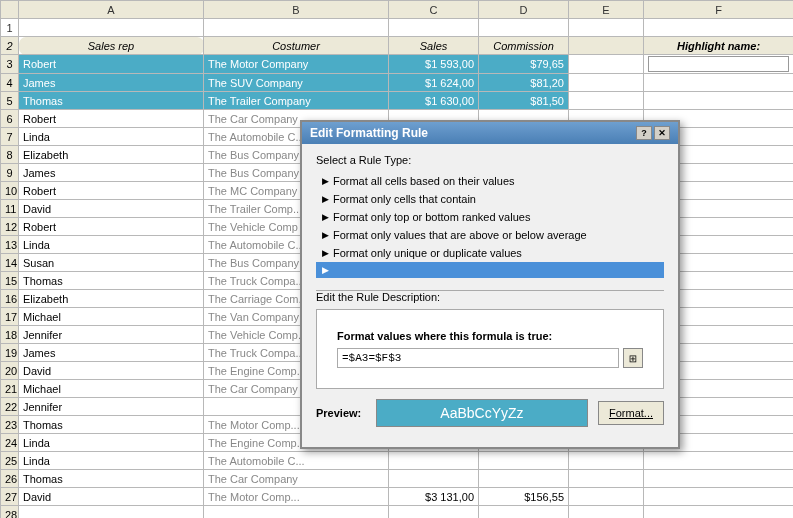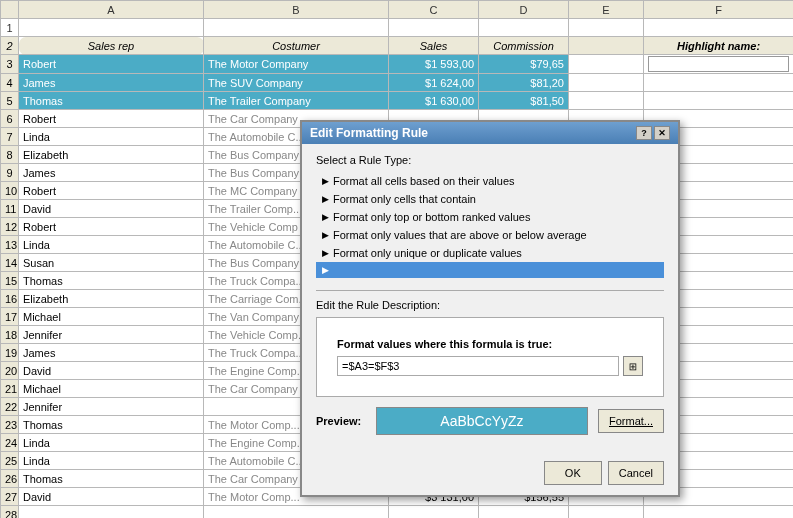--- a/index.html
+++ b/index.html
@@ -68,32 +68,33 @@
       padding: 3px 6px;
       cursor: pointer;
       display: flex;
       align-items: center;
       gap: 4px;
       font-size: 11px;
     }
     .rule-list li.selected { background: #4a90d9; color: #fff; }
     .rule-list li .arrow { font-size: 9px; }
 
-    .rule-desc-label { font-size: 11px; color: #000; margin-bottom: 6px; border-top: 1px solid #aaa; padding-top: 8px; }
+    .rule-desc-label { font-size: 11px; color: #000; margin-bottom: 6px; border-top: 1px solid #aaa; }
 
     .formula-section { background: #fff; border: 1px solid #aaa; padding: 20px; margin-bottom: 10px; }
     .formula-title { font-weight: bold; font-size: 11px; margin-bottom: 6px; }
     .formula-row { display: flex; align-items: center; gap: 4px; }
     .formula-input {
       flex: 1;
       height: 20px;
       border: 1px solid #aaa;
       font-size: 11px;
       padding: 1px 4px;
       background: #fff;
+      font-family: Liberation Mono, monospace;
     }
     .formula-btn {
       width: 20px; height: 20px;
       background: #ece9d8;
       border: 1px solid #888;
       display: flex; align-items: center; justify-content: center;
       cursor: pointer; font-size: 10px;
     }
 
     .preview-row { display: flex; align-items: center; gap: 10px; margin-bottom: 10px; }
@@ -497,17 +498,13 @@
 
     <div class="preview-row">
       <span class="preview-label">Preview:</span>
       <div class="preview-box">
         <span>AaBbCcYyZz</span>
       </div>
       <button class="format-btn">Format...</button>
     </div>
   </div>
 
-  <div class="dialog-footer">
-    <button class="ok-btn">OK</button>
-    <button class="cancel-btn">Cancel</button>
-  </div>
 </div>
 
 </body></html>

